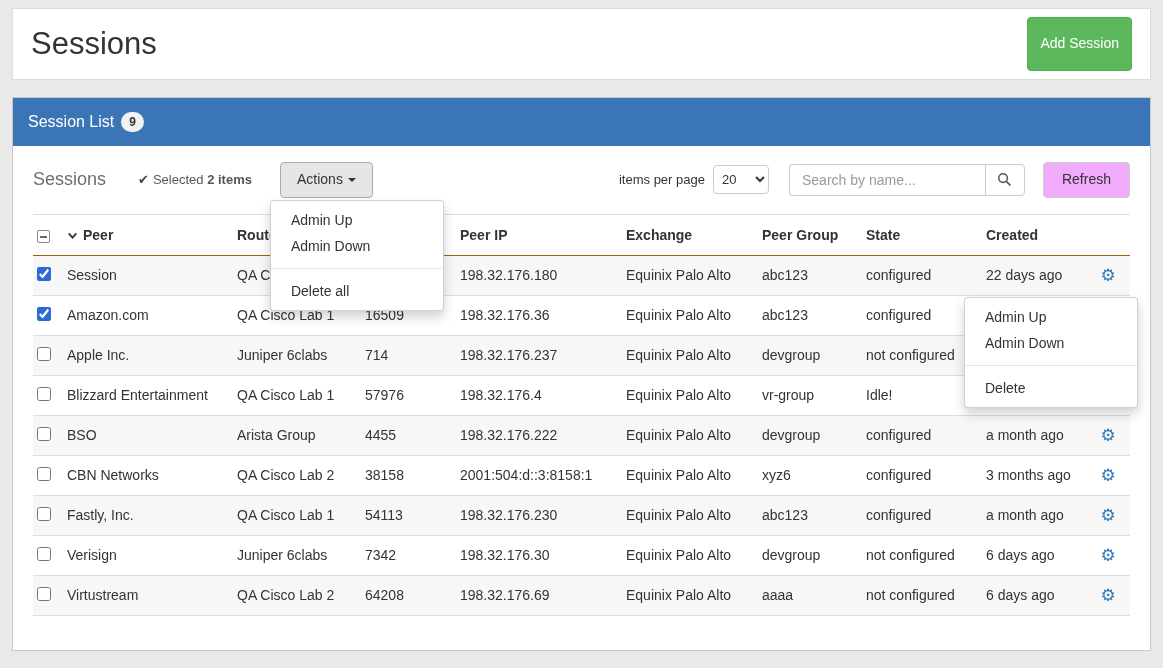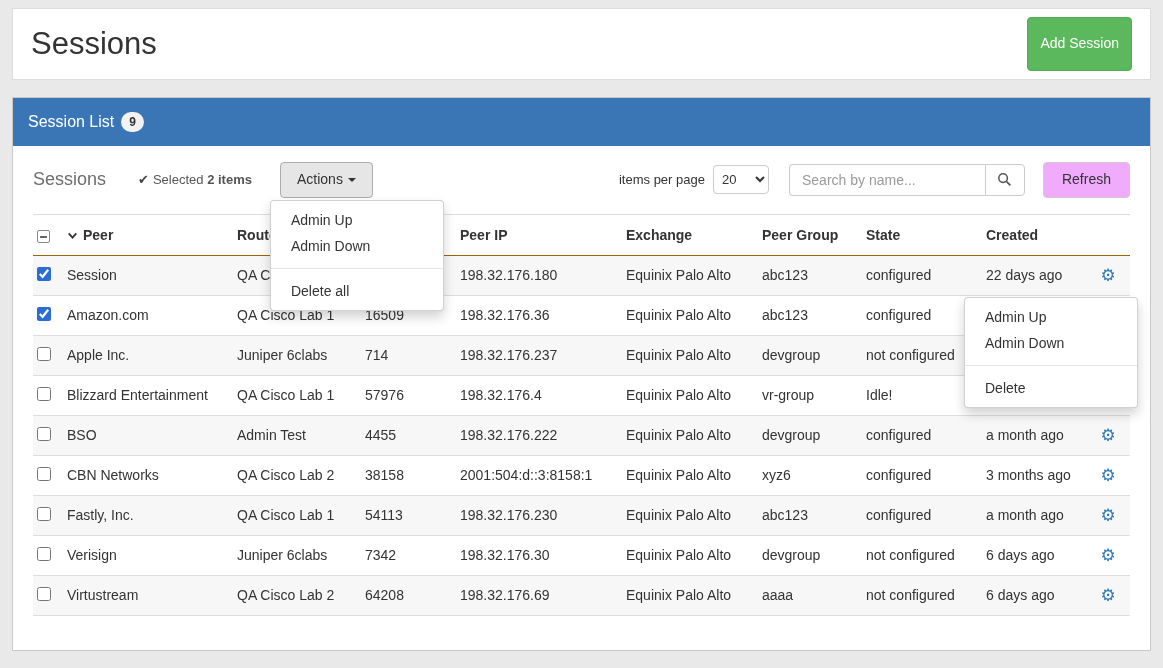--- a/index.html
+++ b/index.html
@@ -235,21 +235,21 @@
           <td>198.32.176.4</td>
           <td>Equinix Palo Alto</td>
           <td>vr-group</td>
           <td>Idle!</td>
           <td>13 days ago</td>
           <td class="c-gear"><span class="gear">⚙</span></td>
         </tr>
         <tr>
           <td class="c-cb"><input type="checkbox" style=""></td>
           <td>BSO</td>
-          <td>Admin Test</td>
+          <td>Arista Group</td>
           <td>4455</td>
           <td>198.32.176.222</td>
           <td>Equinix Palo Alto</td>
           <td>devgroup</td>
           <td>configured</td>
           <td>a month ago</td>
           <td class="c-gear"><span class="gear">⚙</span></td>
         </tr>
         <tr>
           <td class="c-cb"><input type="checkbox" style=""></td>

